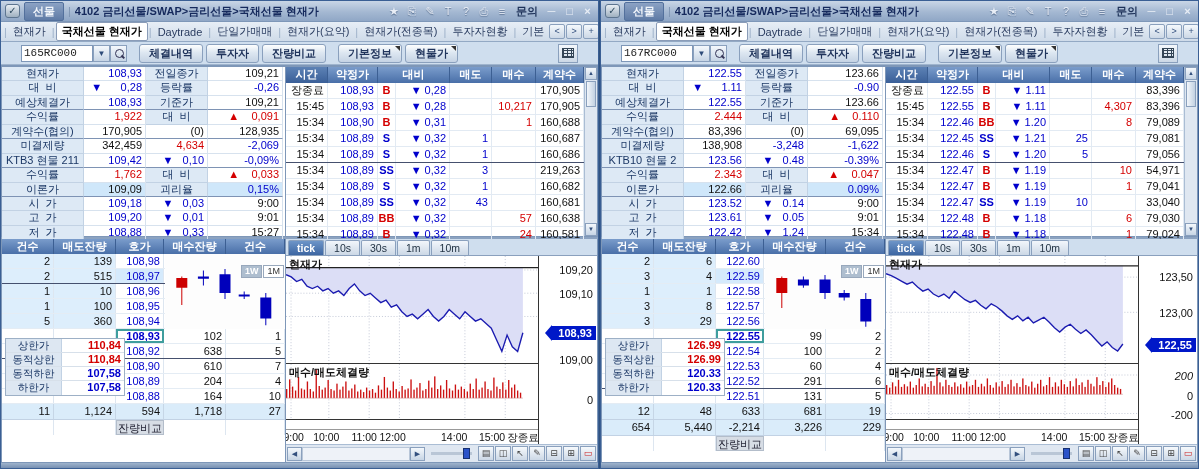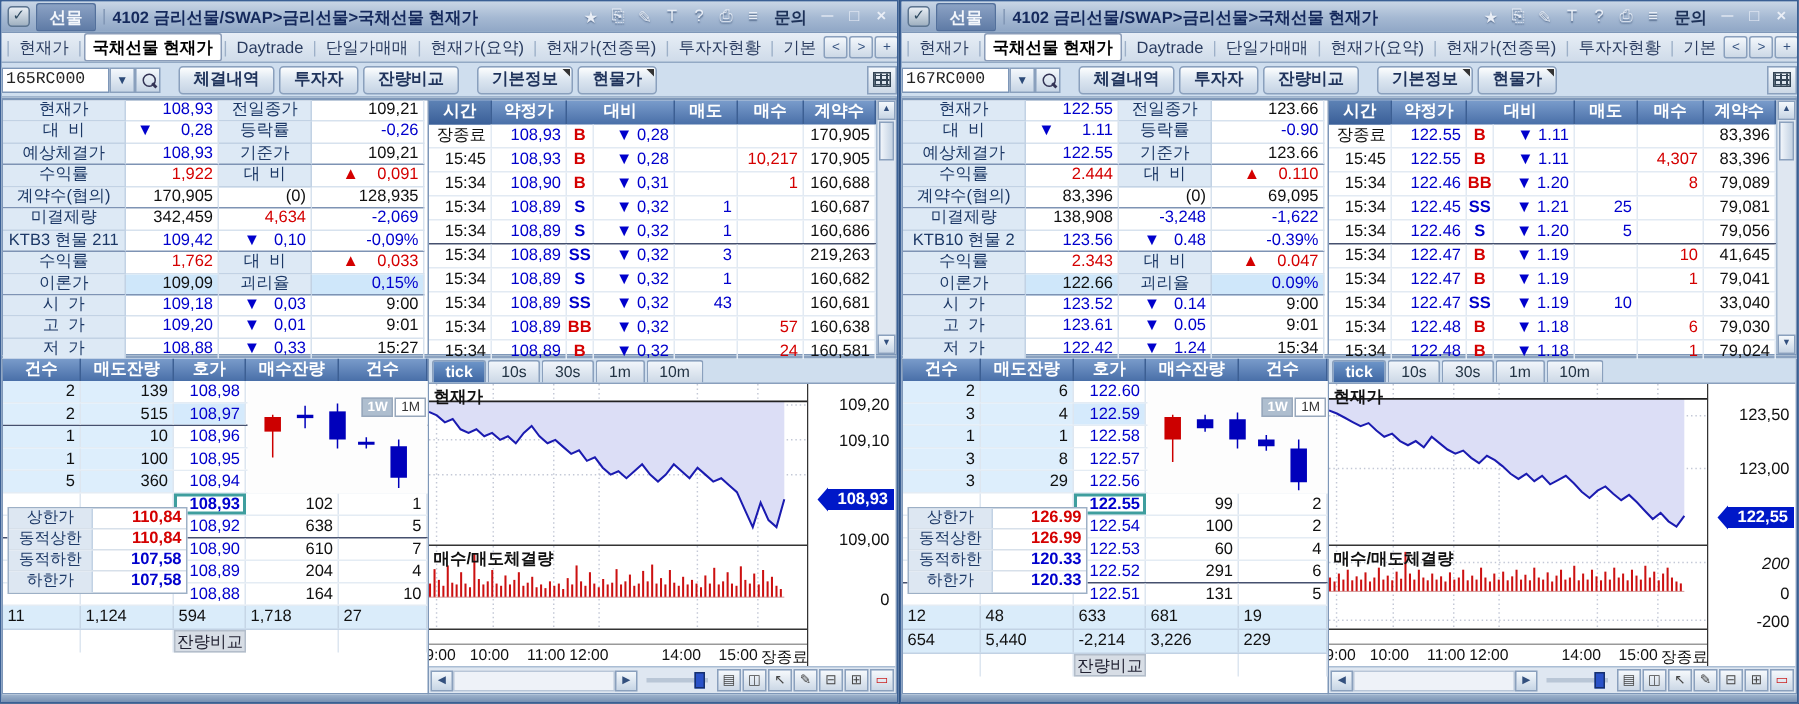--- a/index.html
+++ b/index.html
@@ -18,21 +18,21 @@
 .inquiry{color:#1d3158;font-weight:bold;font-size:11px;padding:0 2px}
 .wc{color:#e9eef6;font-size:11px;width:13px;text-align:center;font-weight:bold}
 
 .tabbar{height:20px;flex:0 0 20px;display:flex;align-items:center;background:linear-gradient(#e7eef6,#cfdbe9);border-bottom:1px solid #93a9c4;padding-left:2px;white-space:nowrap;overflow:hidden}
 .tab{color:#2a3c60;padding:1px 5px;cursor:default}
 .tab.on{background:#fff;border:1px solid #8a9cb8;border-radius:2px;font-weight:bold;color:#000}
 .tsep{color:#9db0c8;padding:0 1px}
 .tab-nav{margin-left:auto;display:flex;gap:1px;flex:0 0 auto;padding-right:2px}
 .nbtn{width:16px;height:15px;border:1px solid #8aa0bd;background:linear-gradient(#f4f8fc,#ccd8e6);border-radius:2px;font-size:9px;text-align:center;line-height:13px;color:#33507e}
 
-.toolbar{height:23px;flex:0 0 23px;display:flex;align-items:center;gap:3px;padding:1px 0;background:#cfdeee;border-bottom:1px solid #9fb4cd}
+.toolbar{height:23px;flex:0 0 23px;display:flex;align-items:center;gap:3px;padding:1px 20px;background:#cfdeee;border-bottom:1px solid #9fb4cd}
 .combo{display:flex;align-items:center}
 .combo input{width:72px;height:17px;border:1px solid #7e97b8;font-family:"Liberation Mono","DejaVu Sans Mono",monospace;font-size:11px;padding:0 2px;background:#fff;color:#222}
 .cbtn{width:17px;height:17px;border:1px solid #8aa0bd;background:linear-gradient(#f4f8fc,#c7d5e5);font-size:8px;color:#2c4a78;text-align:center;line-height:15px;position:relative}
 .mag{position:relative}
 .mag::before{content:"";position:absolute;left:4px;top:3px;width:7px;height:7px;border:1.5px solid #335;border-radius:50%}
 .mag::after{content:"";position:absolute;left:10px;top:10px;width:4px;height:1.6px;background:#335;transform:rotate(45deg)}
 .tbtn{height:19px;border:1px solid #8aa0bd;border-radius:3px;background:linear-gradient(#fdfefe,#dde7f1 45%,#c5d3e4);padding:0 9px;font-size:11px;font-weight:bold;color:#20345c;line-height:17px;position:relative}
 .tbtn.dd::after{content:"";position:absolute;right:1px;top:1px;border-left:5px solid transparent;border-top:5px solid #333}
 .sp6{width:6px}
 .gridbtn{margin-left:auto;width:20px;height:19px;border:1px solid #8aa0bd;background:linear-gradient(#f4f8fc,#ccd8e6);display:flex;align-items:center;justify-content:center}
@@ -76,21 +76,21 @@
 .brow{height:15px;flex:0 0 15px;display:flex;border-bottom:1px solid #e4ecf4}
 .brow.sep{border-bottom:1px solid #45506e}
 .brow span{border-right:1px solid #dde6f0;text-align:right;padding:0 3px;line-height:14px;font-size:11px}
 .ask .bc1,.ask .bc2{background:#ddeefc;color:#101010}
 .ask .bc3{color:#0000cc;background:#fff}
 .bid .bc3{color:#0000cc}
 .bid .bc4,.bid .bc5{color:#101010}
 .phl{background:#d5eafc!important}
 .cur{outline:2px solid #3f9e9e;outline-offset:-2px;font-weight:bold}
 .btot{height:16px;flex:0 0 16px;display:flex;border-bottom:1px solid #c2d2e4;background:#daecfa}
-.btot span{border-right:1px solid #c6d6e6;padding:0 3px;line-height:15px;font-size:11px;color:#111}
+.btot span{border-right:1px solid #c6d6e6;text-align:right;padding:0 3px;line-height:15px;font-size:11px;color:#111}
 .bfoot{height:15px;flex:0 0 15px;display:flex}
 .bfoot span{border-right:1px solid #dde6f0;text-align:center;line-height:14px}
 .bfoot .bc3{background:#d7dde5;color:#223;border:1px solid #b3bdca}
 .limits{position:absolute;left:3px;top:99px;width:120px;border:1px solid #9db0c6;background:#fff;z-index:4}
 .lrow{height:14px;display:flex;border-bottom:1px solid #d7e0ea}
 .lrow:last-child{border-bottom:none}
 .lrow .ll{width:56px;background:#dde7f2;color:#1c3866;text-align:center;line-height:13px;font-size:10.5px;border-right:1px solid #c2d2e4;white-space:nowrap;overflow:hidden}
 .lrow .lv{flex:1;text-align:right;padding:0 3px;line-height:13px;font-weight:bold}
 .mini{position:absolute;left:163px;top:15px;width:120px;height:75px;background:#fdfdfd;z-index:3}
 .rangebtns{position:absolute;right:1px;top:11px;display:flex;gap:1px;z-index:5}
@@ -827,21 +827,21 @@
             <span class="c-buy"></span>
             <span class="c-oi">79,056</span>
           </div>
             <div class="trow">
             <span class="c-time">15:34</span>
             <span class="c-price">122.47</span>
             <span class="c-bs up">B</span>
             <span class="c-chg">▼  1.19</span>
             <span class="c-sell"></span>
             <span class="c-buy">10</span>
-            <span class="c-oi">41,645</span>
+            <span class="c-oi">54,971</span>
           </div>
             <div class="trow">
             <span class="c-time">15:34</span>
             <span class="c-price">122.47</span>
             <span class="c-bs up">B</span>
             <span class="c-chg">▼  1.19</span>
             <span class="c-sell"></span>
             <span class="c-buy">1</span>
             <span class="c-oi">79,041</span>
           </div>

